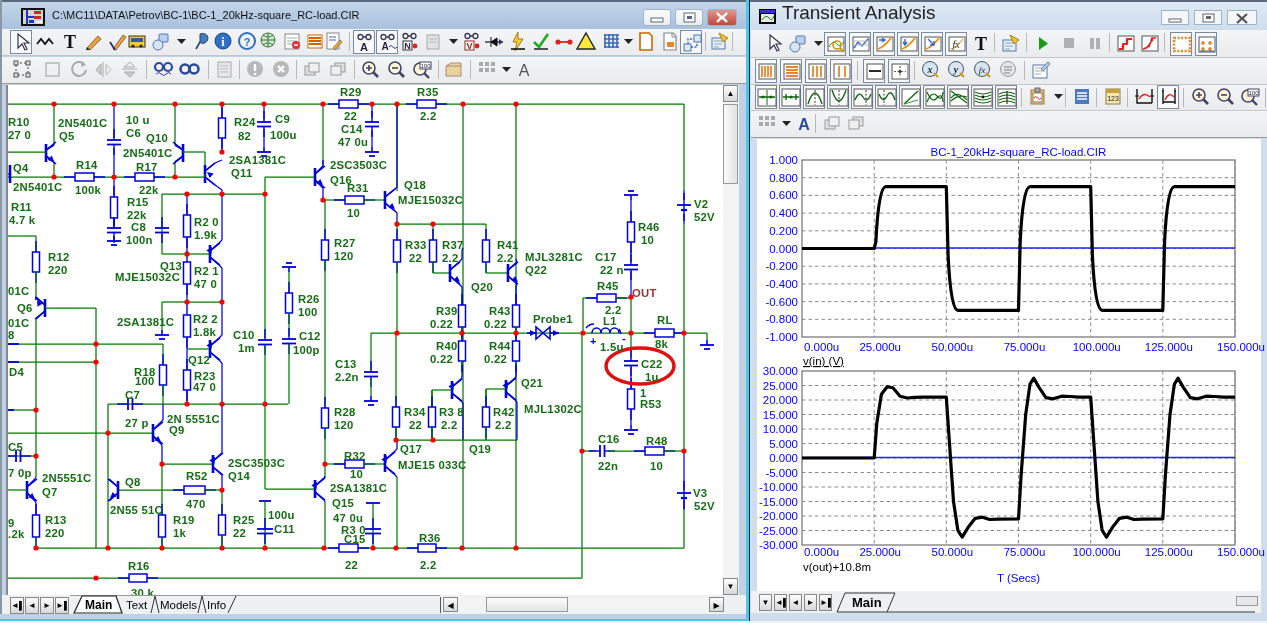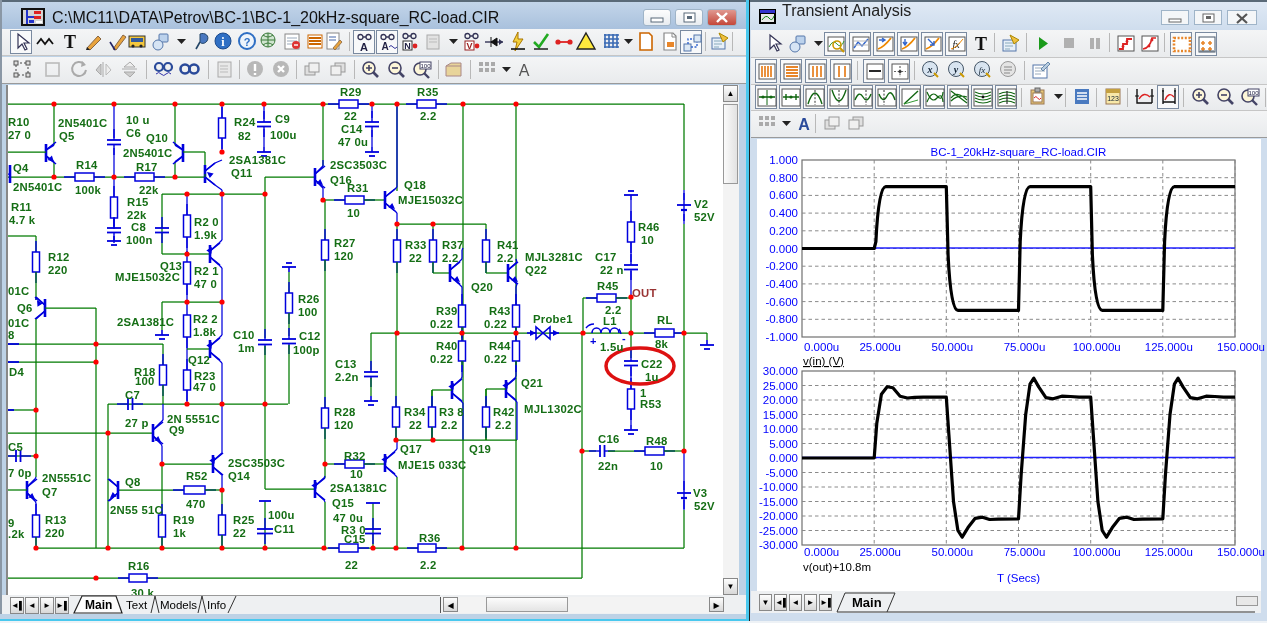--- a/index.html
+++ b/index.html
@@ -20,21 +20,21 @@
     <div class="abs" style="left:2px;top:2px;width:744px;height:27px;background:linear-gradient(#c3d5e9,#a9c1dd)">
       <div class="abs" style="left:19px;top:6px;width:24px;height:18px"><svg width="24" height="18">
             <rect x="0" y="0" width="24" height="18" fill="#111"></rect>
             <rect x="2" y="2" width="20" height="14" fill="#d4d4d4"></rect>
             <path d="M6 2 V16 M6 9 H14" stroke="#2233cc" stroke-width="2"></path>
             <rect x="13" y="3" width="7" height="3" fill="#dd2222"></rect>
             <rect x="13" y="8" width="7" height="3" fill="#dd2222"></rect>
             <rect x="8" y="12" width="5" height="3" fill="#2233cc"></rect>
             <rect x="15" y="13" width="6" height="2" fill="#fff"></rect>
           </svg></div>
-      <div class="abs" style="left:50px;top:7px;font-size:16px;color:#111">C:\MC11\DATA\Petrov\BC-1\BC-1_20kHz-square_RC-load.CIR</div>
+      <div class="abs" style="left:50px;top:7px;font-size:11px;color:#111">C:\MC11\DATA\Petrov\BC-1\BC-1_20kHz-square_RC-load.CIR</div>
       <div class="tbtn" style="left:641px;top:7px;width:28px;height:17px;border-radius:3px"><svg width="26" height="15">
             <rect x="7" y="8" width="12" height="4" fill="#fff" stroke="#5a6a7a"></rect>
           </svg></div>
       <div class="tbtn" style="left:673px;top:7px;width:28px;height:17px;border-radius:3px"><svg width="26" height="15">
             <rect x="8" y="3" width="11" height="9" fill="#fff" stroke="#5a6a7a"></rect>
             <rect x="11" y="6" width="5" height="3" fill="#5a6a7a"></rect>
           </svg></div>
       <div class="tbtn" style="left:705px;top:7px;width:30px;height:17px;border-radius:3px;background:linear-gradient(#e09890,#c4473a)"><svg width="28" height="15">
             <path d="M9 3 L14 8 L19 3 M9 12 L14 7 L19 12" stroke="#fff" stroke-width="2.4" fill="none"></path>
           </svg></div>
@@ -1016,21 +1016,21 @@
 
   <div class="abs" style="left:749px;top:0;width:518px;height:621px;background:#cfdded;border-left:1px solid #222">
     <div class="abs" style="left:0;top:0;width:518px;height:2px;background:#5a6a78"></div>
 
     <div class="abs" style="left:1px;top:2px;width:517px;height:28px;background:linear-gradient(#dfe9f5,#cfdded)">
       <div class="abs" style="left:8px;top:7px;width:17px;height:15px;background:#000"><svg width="17" height="15">
             <rect x="1" y="1" width="15" height="3" fill="#33c"></rect>
             <rect x="2" y="5" width="13" height="8" fill="#e8e8e8"></rect>
             <path d="M3 11 Q7 5 10 9 T15 7" stroke="#181" fill="none"></path>
           </svg></div>
-      <div class="abs" style="left:31px;top:0;font-size:16px;color:#222">Transient Analysis</div>
+      <div class="abs" style="left:31px;top:0;font-size:19px;color:#222">Transient Analysis</div>
       <div class="tbtn" style="left:410px;top:8px;width:28px;height:15px;background:#f4f6f8"><svg width="26" height="13">
             <rect x="7" y="7" width="12" height="3" fill="#fff" stroke="#666"></rect>
           </svg></div>
       <div class="tbtn" style="left:443px;top:8px;width:28px;height:15px;background:#f4f6f8"><svg width="26" height="13">
             <rect x="8" y="2" width="11" height="8" fill="#fff" stroke="#666"></rect>
             <rect x="11" y="4" width="5" height="3" fill="#666"></rect>
           </svg></div>
       <div class="tbtn" style="left:476px;top:8px;width:30px;height:15px;background:#f4f6f8"><svg width="28" height="13">
             <path d="M9 2 L14 6.5 L19 2 M9 11 L14 6.5 L19 11" stroke="#555" stroke-width="2.2" fill="none"></path>
           </svg></div>

